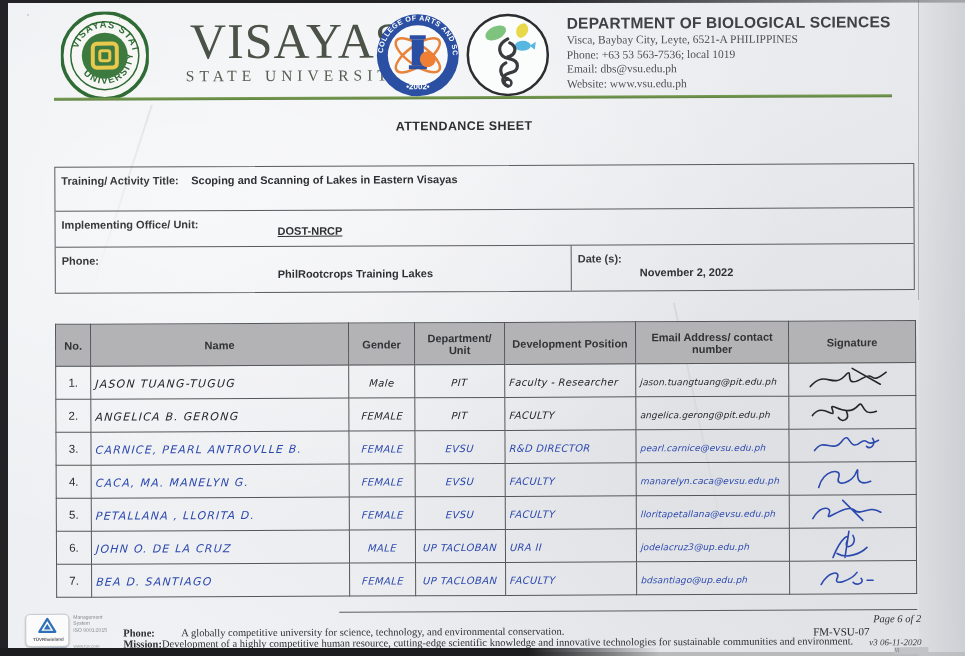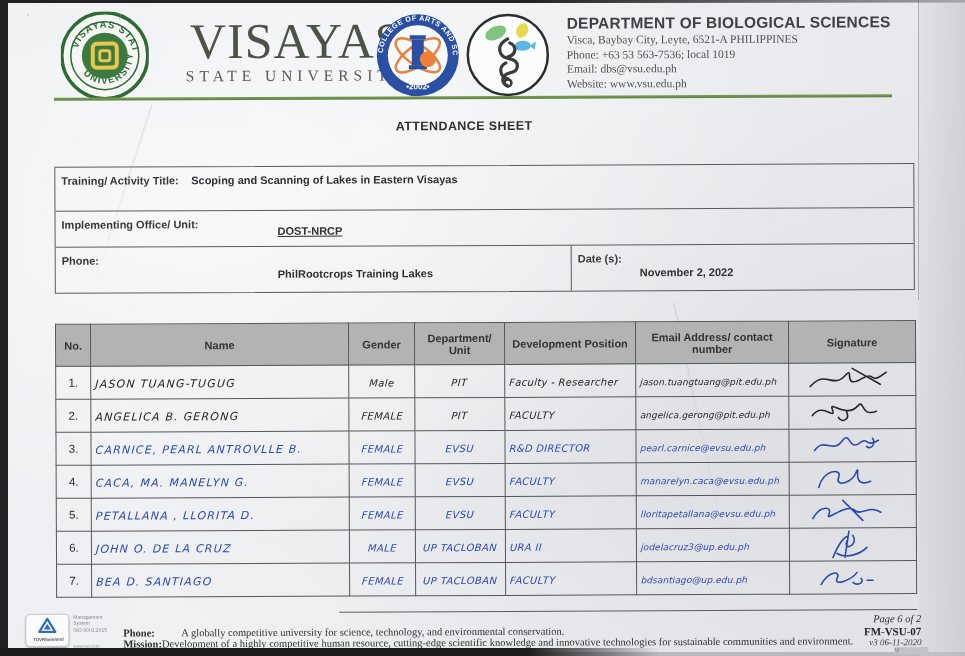--- a/index.html
+++ b/index.html
@@ -85,21 +85,21 @@
   #tuv-cert-bar { position:absolute; left:2px; top:34px; width:40px; height:7px; background:linear-gradient(#2f6fb5,#1d4f8c); border-radius:1px; color:#dce8f5; font-size:4.5px; text-align:center; line-height:7px; letter-spacing:1px; }
   #tuv-side { position:absolute; left:48px; top:0px; width:46px; font-size:5px; line-height:6px; color:#84878c; }
   #tuv-side .iso { margin-top:1px; }
   #tuv-www { position:absolute; left:48px; top:30px; width:46px; font-size:4.5px; color:#94979c; line-height:5.5px; }
   #vision-block { position:absolute; left:122px; top:626px; width:700px; font-family:"Liberation Serif", serif; }
   .vm-row { display:flex; }
   .vm-label { width:58px; font-size:10.5px; font-weight:bold; color:#2e2f31; }
   .vm-text { font-size:10.5px; color:#2e2f31; white-space:nowrap; }
   #form-meta { position:absolute; left:760px; top:615px; width:160px; text-align:right; font-family:"Liberation Serif", serif; }
   #form-meta .page { font-size:10.5px; font-style:italic; color:#303134; }
-  #form-meta .code { font-size:11px; font-weight:bold; color:#27282b; margin-top:1px; }
+  #form-meta .code { font-size:11px; font-weight:normal; color:#27282b; margin-top:1px;text-align:center; }
   #form-meta .ver { font-size:9px; font-style:italic; color:#3a3b3e; }
   #smudge { position:absolute; left:893px; top:649px; width:34px; height:7px; background:#c2c3c7; color:#707278; font-size:6px; font-style:italic; overflow:hidden; font-family:"Liberation Serif", serif; }
 
   
   .speck { position:absolute; color:#7e8188; font-size:6px; }
 </style>
 </head>
 <body>
 
 <div id="stage">

